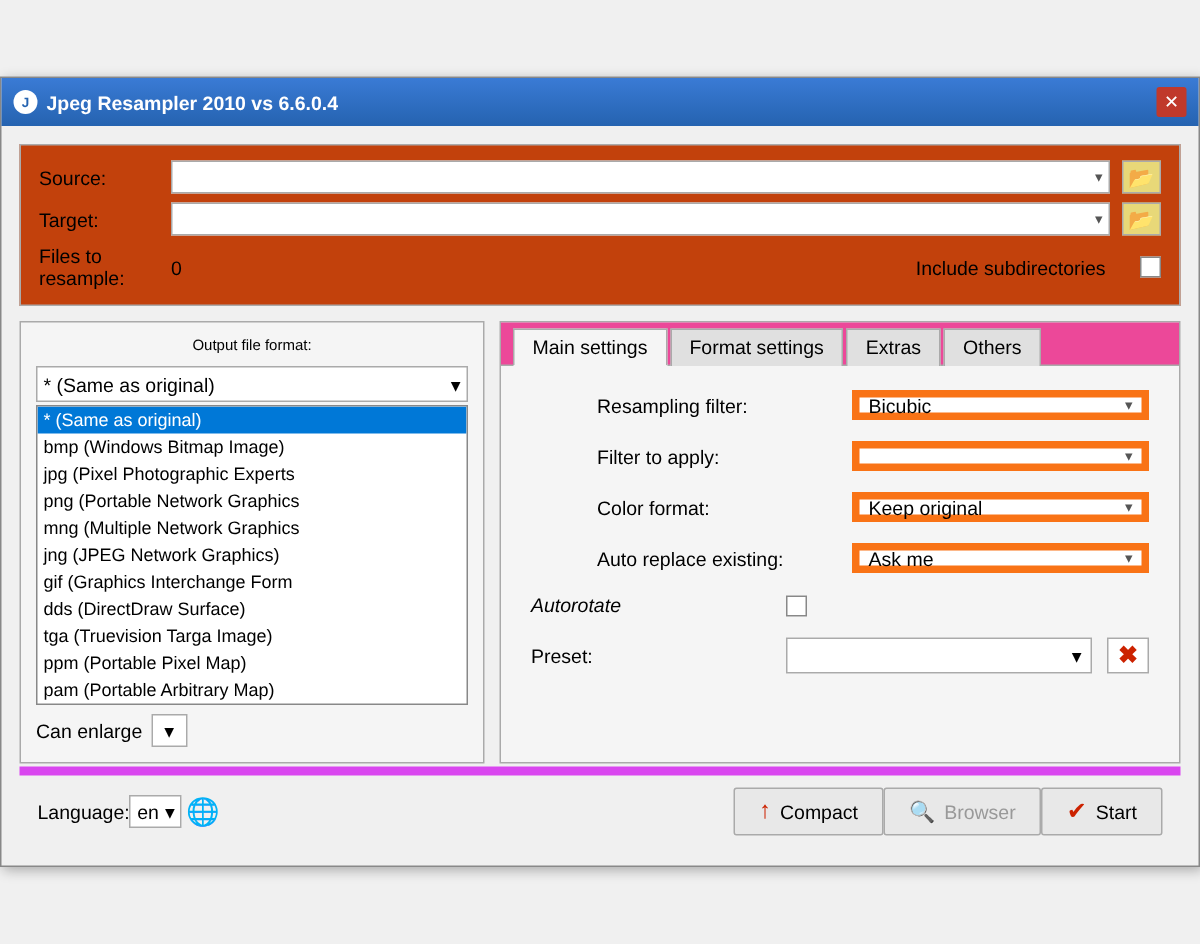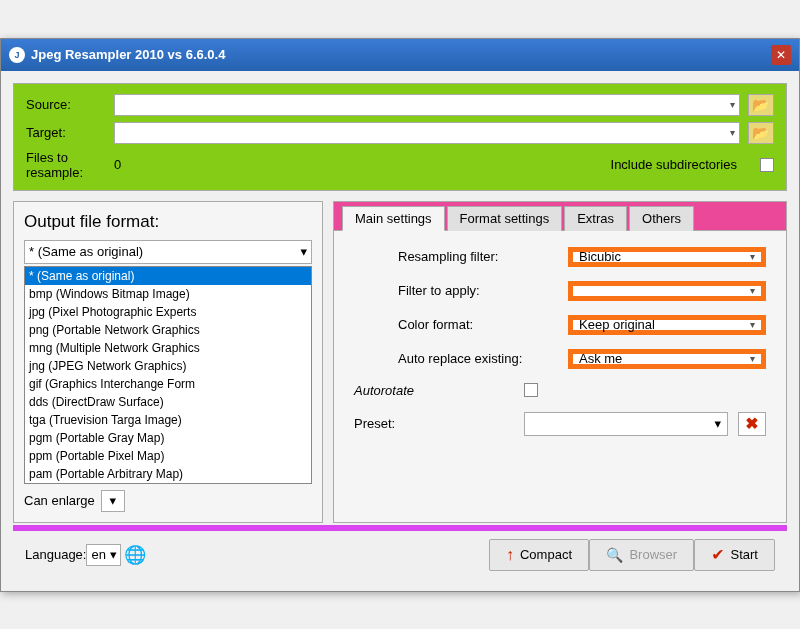--- a/index.html
+++ b/index.html
@@ -56,21 +56,21 @@
       display: flex;
       align-items: center;
       justify-content: center;
       border-radius: 2px;
     }
     .content {
       padding: 12px;
     }
     .top-section {
       border: 1px solid #aaa;
-      background: #84cc16;
+      background: #c2410c;
       padding: 10px 12px;
       margin-bottom: 10px;
     }
     .field-row {
       display: flex;
       align-items: center;
       margin-bottom: 6px;
       gap: 8px;
     }
     .field-label {
@@ -124,21 +124,22 @@
     }
     .left-panel {
       width: 310px;
       border: 1px solid #aaa;
       background: #f5f5f5;
       padding: 10px;
       position: relative;
     }
     .left-panel-label {
       margin-bottom: 8px;
-      font-size: 17px;
+      font-size: 10px;
+      text-align: center;
     }
     .format-select-box {
       width: 100%;
       height: 24px;
       border: 1px solid #aaa;
       background: white;
       display: flex;
       align-items: center;
       justify-content: space-between;
       padding: 0 4px;
@@ -388,21 +389,20 @@
         <div class="dropdown-list">
           <div class="dropdown-item selected">* (Same as original)</div>
           <div class="dropdown-item">bmp (Windows Bitmap Image)</div>
           <div class="dropdown-item">jpg (Pixel Photographic Experts</div>
           <div class="dropdown-item">png (Portable Network Graphics</div>
           <div class="dropdown-item">mng (Multiple Network Graphics</div>
           <div class="dropdown-item">jng (JPEG Network Graphics)</div>
           <div class="dropdown-item">gif (Graphics Interchange Form</div>
           <div class="dropdown-item">dds (DirectDraw Surface)</div>
           <div class="dropdown-item">tga (Truevision Targa Image)</div>
-          <div class="dropdown-item">pgm (Portable Gray Map)</div>
           <div class="dropdown-item">ppm (Portable Pixel Map)</div>
           <div class="dropdown-item">pam (Portable Arbitrary Map)</div>
         </div>
         <div class="can-enlarge-row">
           <span>Can enlarge</span>
           <div class="can-enlarge-select">
             <span>▾</span>
           </div>
         </div>
       </div>

